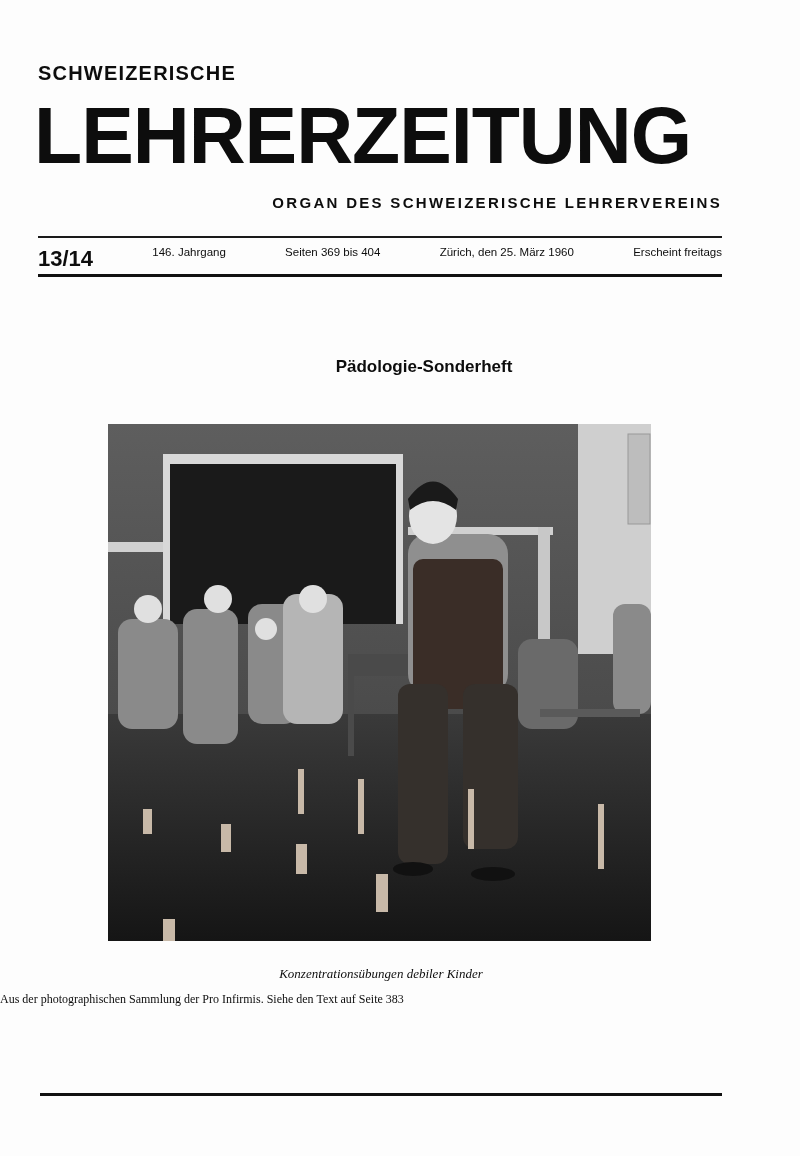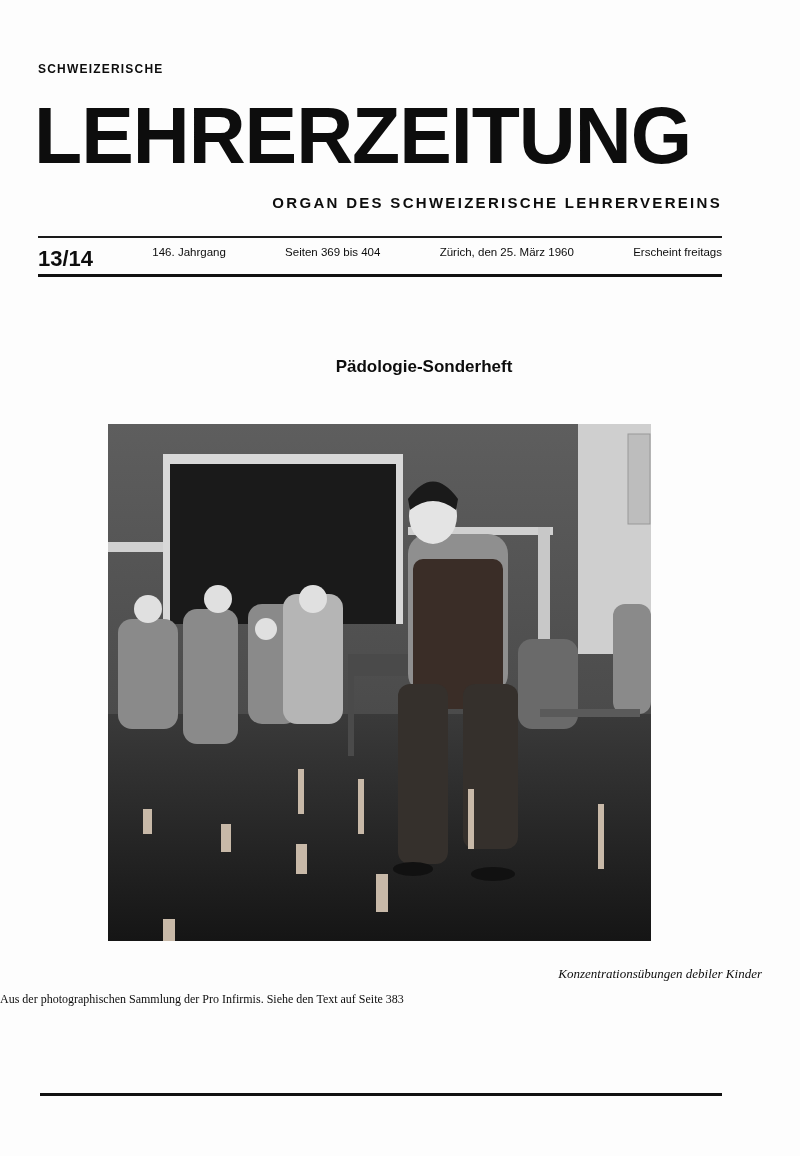--- a/index.html
+++ b/index.html
@@ -1,27 +1,27 @@
 <!DOCTYPE html>
 <html><head>
 <meta charset="utf-8">
 <style>
   html, body { margin:0; padding:0; }
   body { width:800px; height:1156px; background:#fdfdfd; position:relative; overflow:hidden; font-family:"Liberation Sans", sans-serif; color:#0d0d0d; }
   .abs { position:absolute; }
-  .pretitle { left:38px; top:62px; font-size:12px; font-weight:bold; letter-spacing:1.2px; }
+  .pretitle { left:38px; top:62px; font-size:20px; font-weight:bold; letter-spacing:1.2px; }
   .title { left:34px; top:96px; font-size:80px; font-weight:bold; letter-spacing:-1px; line-height:1; transform:scaleX(0.985); transform-origin:left top; }
   .subtitle { right:78px; top:194px; font-size:15px; font-weight:bold; letter-spacing:2.3px; }
   .rule-thin { left:38px; width:684px; top:236px; height:1.5px; background:#1a1a1a; }
   .infobar { left:38px; width:684px; top:246px; height:24px; display:flex; justify-content:space-between; font-size:11.5px; }
   .issue { font-size:22px; font-weight:bold; letter-spacing:0; }
   .rule-thick { left:38px; width:684px; top:274px; height:3px; background:#111; }
   .special { left:0; width:762px; top:357px; text-align:center; font-size:17px; font-weight:bold;margin-left:43px; }
   .photo { left:108px; top:424px; width:543px; height:517px; background:#2a2a2a; overflow:hidden; }
-  .caption { left:0; width:762px; top:966px; text-align:right; font-family:"Liberation Serif", serif; font-style:italic; font-size:13px; }
+  .caption { left:0; width:762px; top:966px; text-align:center; font-family:"Liberation Serif", serif; font-style:italic; font-size:13px; }
   .credit { left:0; width:762px; top:992px; text-align:left; font-family:"Liberation Serif", serif; font-size:12px; }
   .rule-bottom { left:40px; width:682px; top:1093px; height:2.5px; background:#111; }
 </style>
 </head>
 <body>
 
 <div class="abs pretitle">SCHWEIZERISCHE</div>
 <div class="abs title">LEHRERZEITUNG</div>
 <div class="abs subtitle">ORGAN DES SCHWEIZERISCHE LEHRERVEREINS</div>
 

